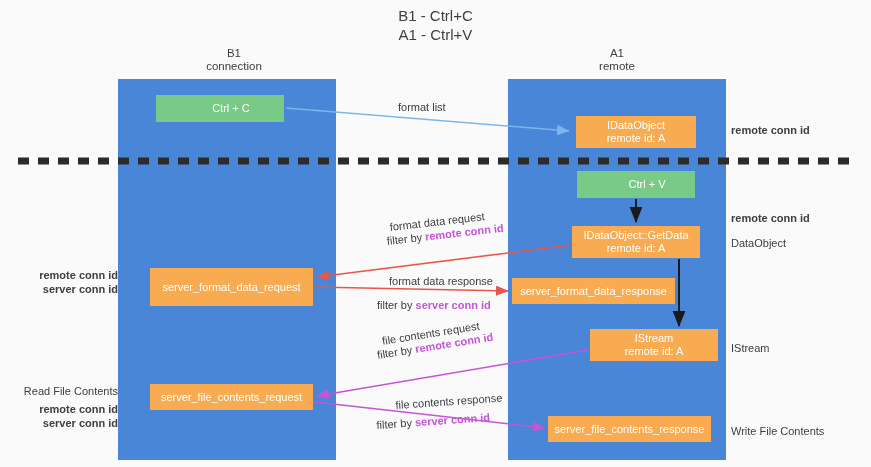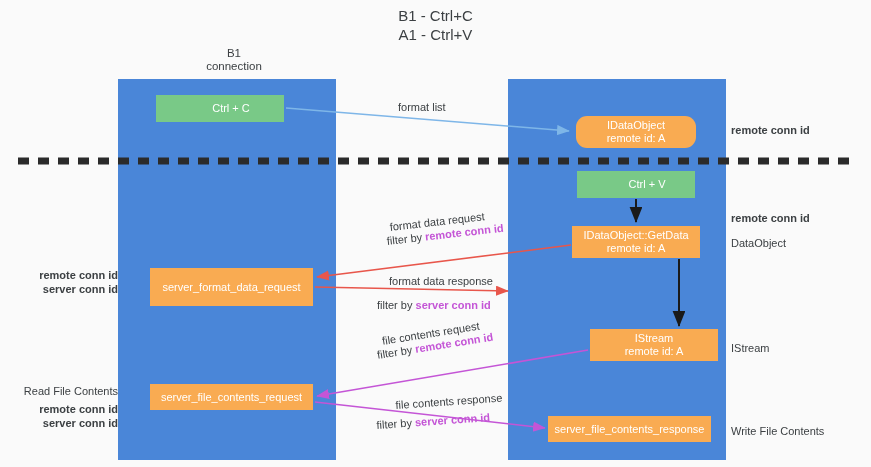--- a/index.html
+++ b/index.html
@@ -32,21 +32,21 @@
 
   .node{
     position:absolute;display:flex;align-items:center;justify-content:center;
     text-align:center;color:#ffffff;font-size:11px;line-height:13px;
     white-space:pre-line;box-sizing:border-box;padding:2px 4px;
   }
   .green{background:#79c987;padding-left:26px;}
   .orange{background:#f9ab52;}
 
   .n-ctrlc{left:156px;top:95px;width:128px;height:27px;}
-  .n-idataobject{left:576px;top:116px;width:120px;height:32px;border-radius:11px;}
+  .n-idataobject{left:576px;top:116px;width:120px;height:32px;}
   .n-ctrlv{left:577px;top:171px;width:118px;height:27px;}
   .n-getdata{left:572px;top:226px;width:128px;height:32px;}
   .n-sfdreq{left:150px;top:268px;width:163px;height:38px;}
   .n-sfdresp{left:512px;top:278px;width:163px;height:26px;}
   .n-istream{left:590px;top:329px;width:128px;height:32px;}
   .n-sfcreq{left:150px;top:384px;width:163px;height:26px;}
   .n-sfcresp{left:548px;top:416px;width:163px;height:26px;}
 
   .lbl{position:absolute;font-size:11px;color:#3c4043;line-height:15px;white-space:nowrap;}
   .lbl.rot{transform-origin:left top;}
@@ -61,20 +61,22 @@
 </head>
 <body>
 
 <div id="stage">
 
   <div class="title">B1 - Ctrl+C
 A1 - Ctrl+V</div>
 
   <div class="lane-head head-b1">B1
 connection</div>
+  <div class="lane-head head-a1">A1
+remote</div>
 
   <div class="lane lane-b1"></div>
   <div class="lane lane-a1"></div>
 
   <svg class="layer">
     <defs>
       <marker id="ah-blue" markerWidth="9" markerHeight="9" refX="7.5" refY="3.2" orient="auto">
         <path d="M0,0 L8,3.2 L0,6.4 z" fill="#7eb6e8"></path>
       </marker>
       <marker id="ah-red" markerWidth="9" markerHeight="9" refX="7.5" refY="3.2" orient="auto">
@@ -107,20 +109,21 @@
     <line x1="18" y1="161" x2="853" y2="161" stroke="#2b2b2b" stroke-width="7" stroke-dasharray="11 9" stroke-linecap="butt"></line>
   </svg>
 
   <div class="node green n-ctrlc">Ctrl + C</div>
   <div class="node orange n-idataobject">IDataObject
 remote id: A</div>
   <div class="node green n-ctrlv">Ctrl + V</div>
   <div class="node orange n-getdata">IDataObject::GetData
 remote id: A</div>
   <div class="node orange n-sfdreq">server_format_data_request</div>
+  <div class="node orange n-sfdresp">server_format_data_response</div>
   <div class="node orange n-istream">IStream
 remote id: A</div>
   <div class="node orange n-sfcreq">server_file_contents_request</div>
   <div class="node orange n-sfcresp">server_file_contents_response</div>
 
   <div class="lbl" style="left:398px;top:100px;">format list</div>
 
   <div class="lbl rot" style="left:389px;top:220px;transform:rotate(-6.5deg);">format data request</div>
   <div class="lbl rot" style="left:386px;top:234px;transform:rotate(-6.5deg);">
     <span>filter by </span><span class="remote">remote conn id</span>

